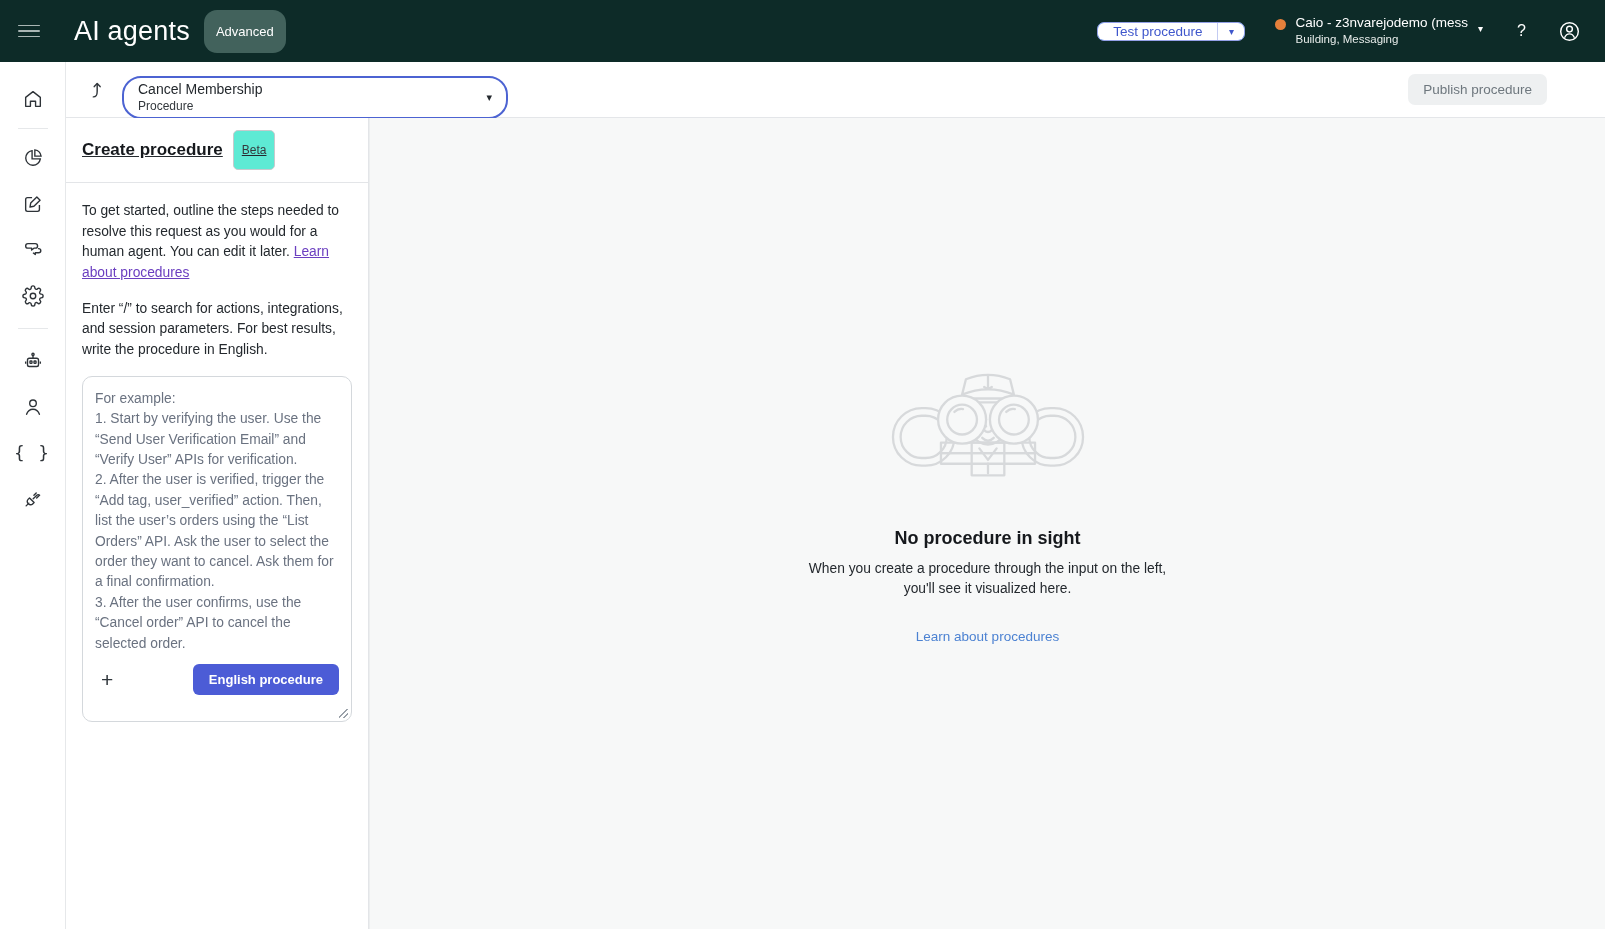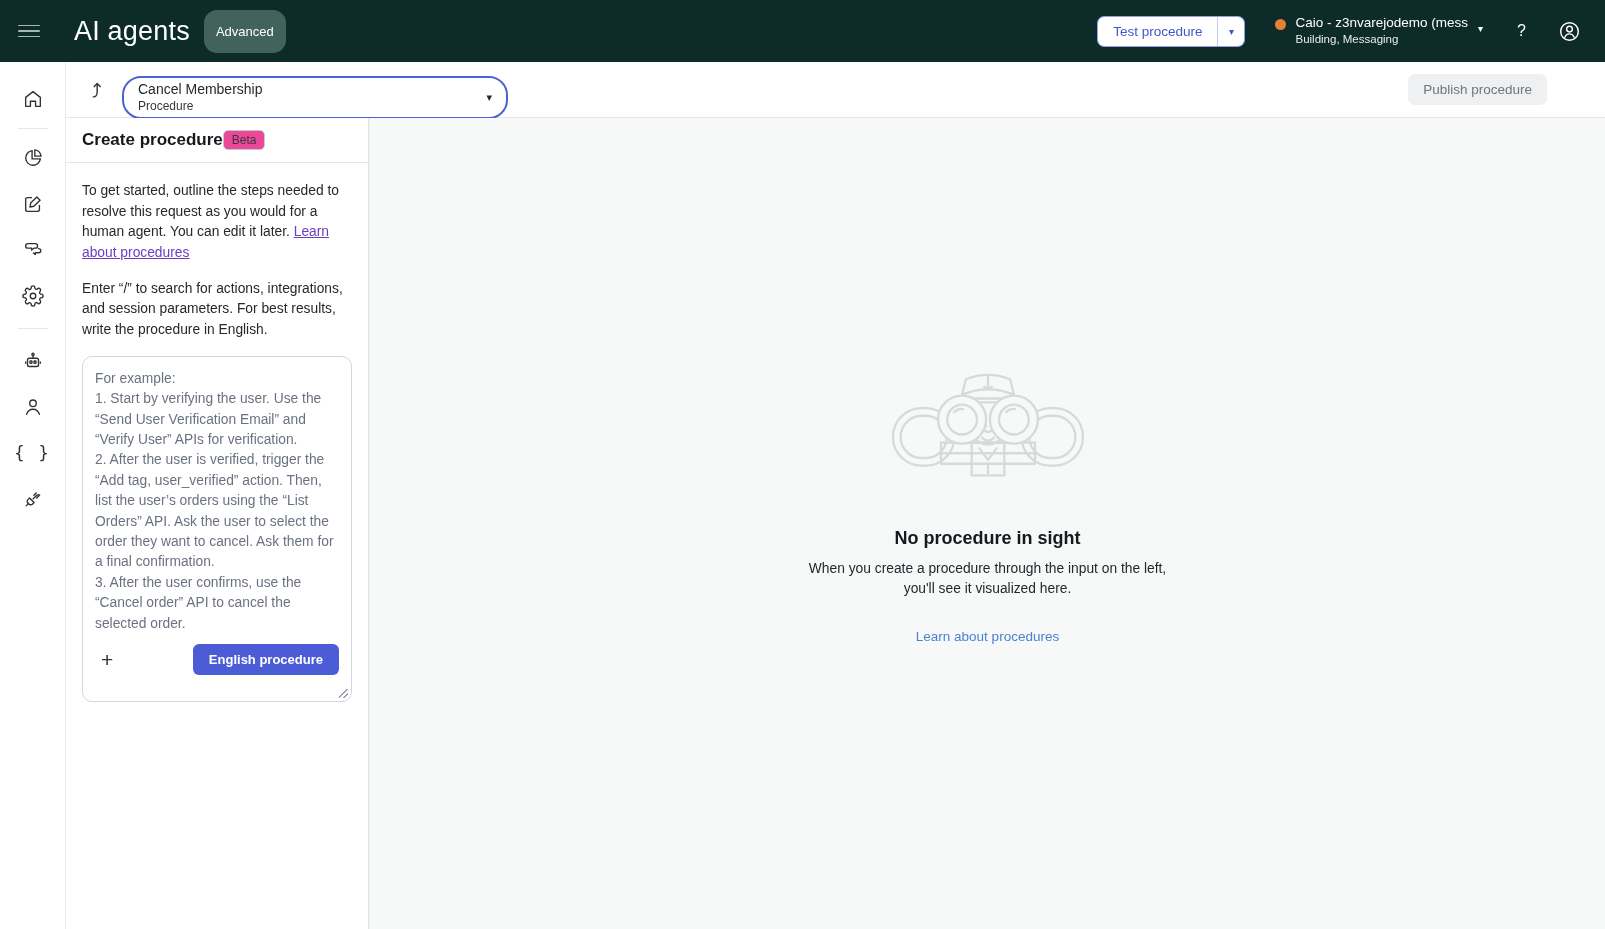--- a/index.html
+++ b/index.html
@@ -22,21 +22,21 @@
   .hamburger { width:22px; display:flex; flex-direction:column; gap:4px; cursor:pointer; margin-right:34px; }
   .hamburger span { display:block; height:1.5px; background:#a9b6b4; border-radius:1px; }
   .app-title { font-size:27px; font-weight:500; letter-spacing:.2px; }
   .adv-badge {
     margin-left:14px; background:#42625c; color:#fff;
     font-size:13px; padding:14px 12px; border-radius:13px; font-weight:500;
   }
   .header-spacer { flex:1; }
   .split-btn {
     display:flex; align-items:stretch; background:#3b82f6;
-    border:1.5px solid #93a0e6; border-radius:7px; overflow:hidden; height:31px;
+    border:1.5px solid #93a0e6; border-radius:7px; overflow:hidden; height:19px;
   }
   .split-btn .main {
     color:#3f57cc; font-size:13.5px; padding:0 15px; display:flex; align-items:center;
     cursor:pointer; background:#fff; border:none; font-family:inherit;
   }
   .split-btn .caret-part {
     border-left:1px solid #c3cbf2; width:27px; display:flex; align-items:center; justify-content:center;
     color:#3f57cc; font-size:10px; cursor:pointer; background:#fff;
   }
   .workspace { display:flex; align-items:flex-start; margin-left:30px; cursor:pointer; }
@@ -85,26 +85,26 @@
   
   .content-row { flex:1; display:flex; min-height:0; }
 
   
   .panel {
     flex:0 0 303px; background:#fff; border-right:1px solid #e3e5e8;
     display:flex; flex-direction:column; overflow:hidden;
   }
   .panel-head {
     padding:12px 16px; border-bottom:1px solid #e3e5e8;
-    display:flex; align-items:center;
+    display:flex; align-items:center;text-decoration:underline;
   }
   .panel-title { font-size:17px; font-weight:700; color:#16191d; }
   .beta-badge {
-    font-size:12px; color:#35393d; background:#ec4899;
-    border:1px solid #c7cacd; border-radius:5px; padding:2px 8px;
+    margin-left:10px; font-size:12px; color:#35393d; background:#5eead4;
+    border:1px solid #c7cacd; border-radius:5px; padding:12px 8px;
   }
   .panel-body { padding:18px 16px; overflow:auto; }
   .p-text { font-size:13.8px; line-height:1.5; color:#24292e; margin-bottom:15px; }
   .purple-link { color:#6b3fc0; text-decoration:underline; cursor:pointer; }
 
   .proc-input {
     border:1px solid #d4d8dc; border-radius:10px; padding:12px 12px 26px;
     min-height:340px; position:relative; display:flex; flex-direction:column;
     background:#fff; cursor:text;
   }

